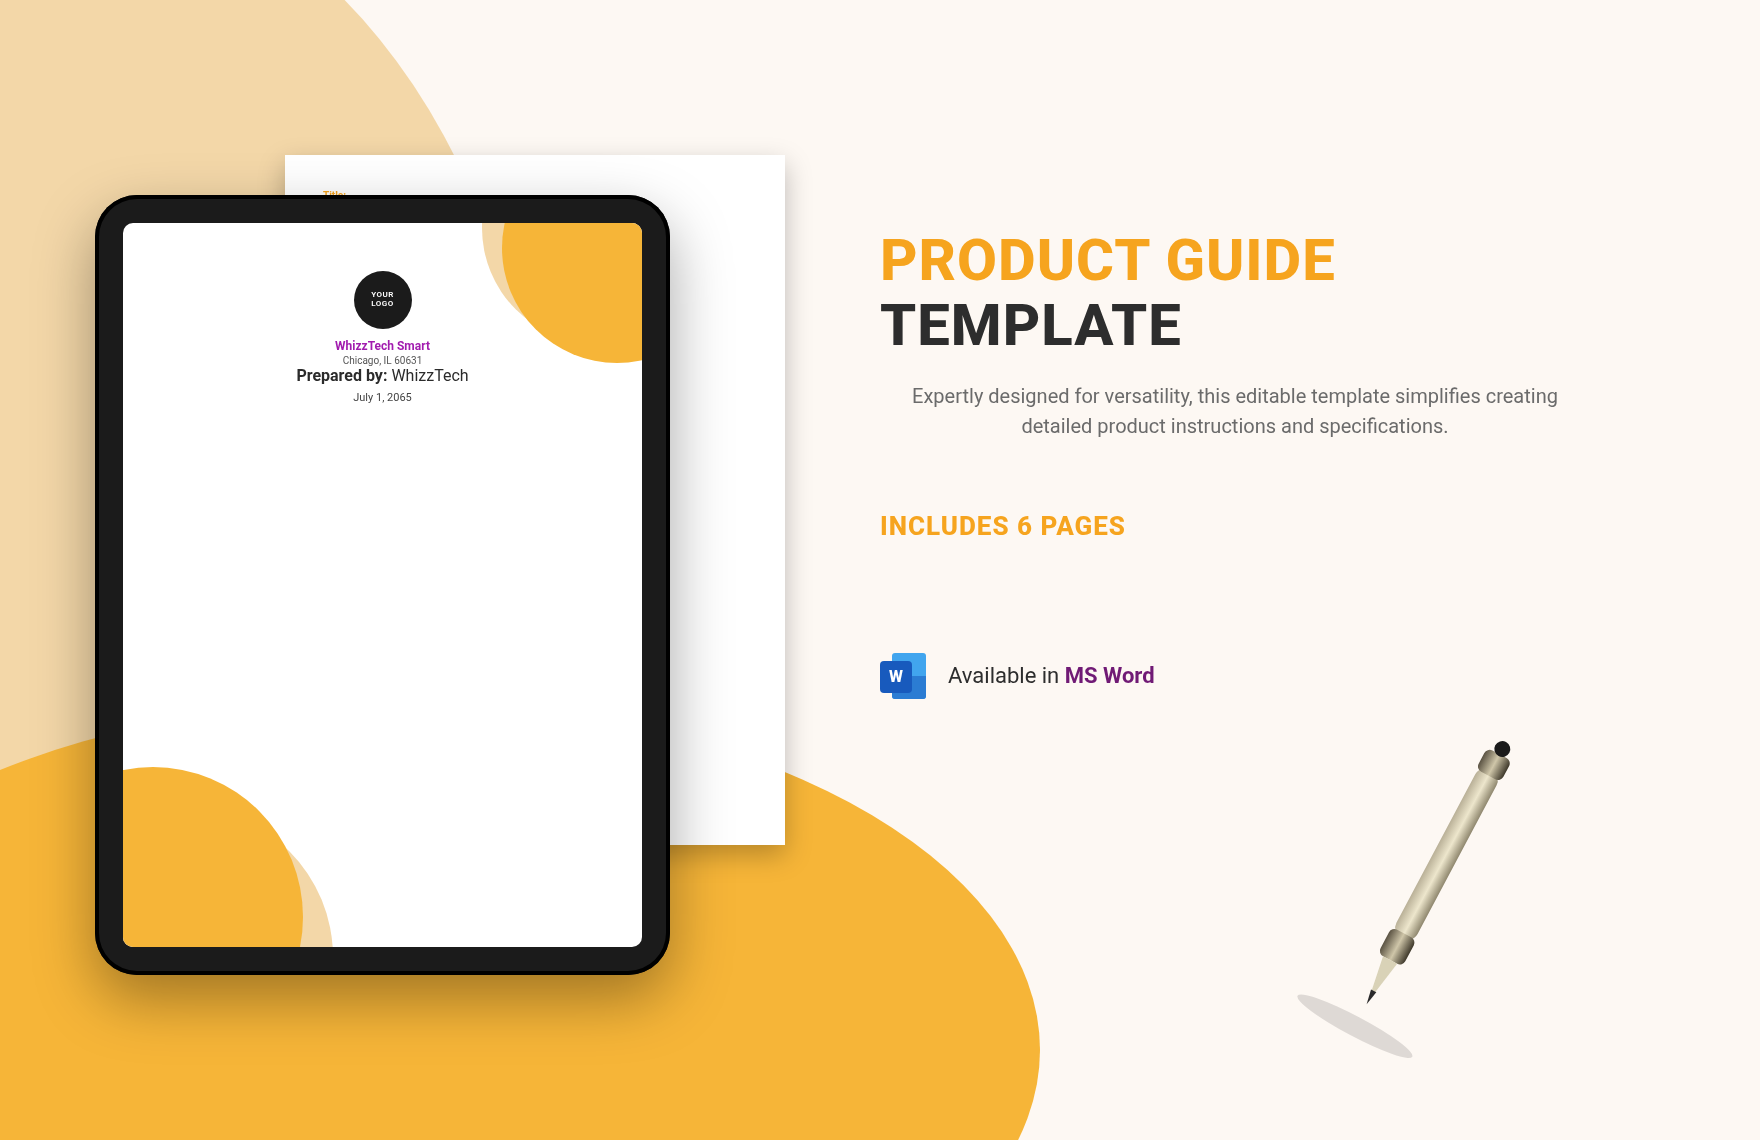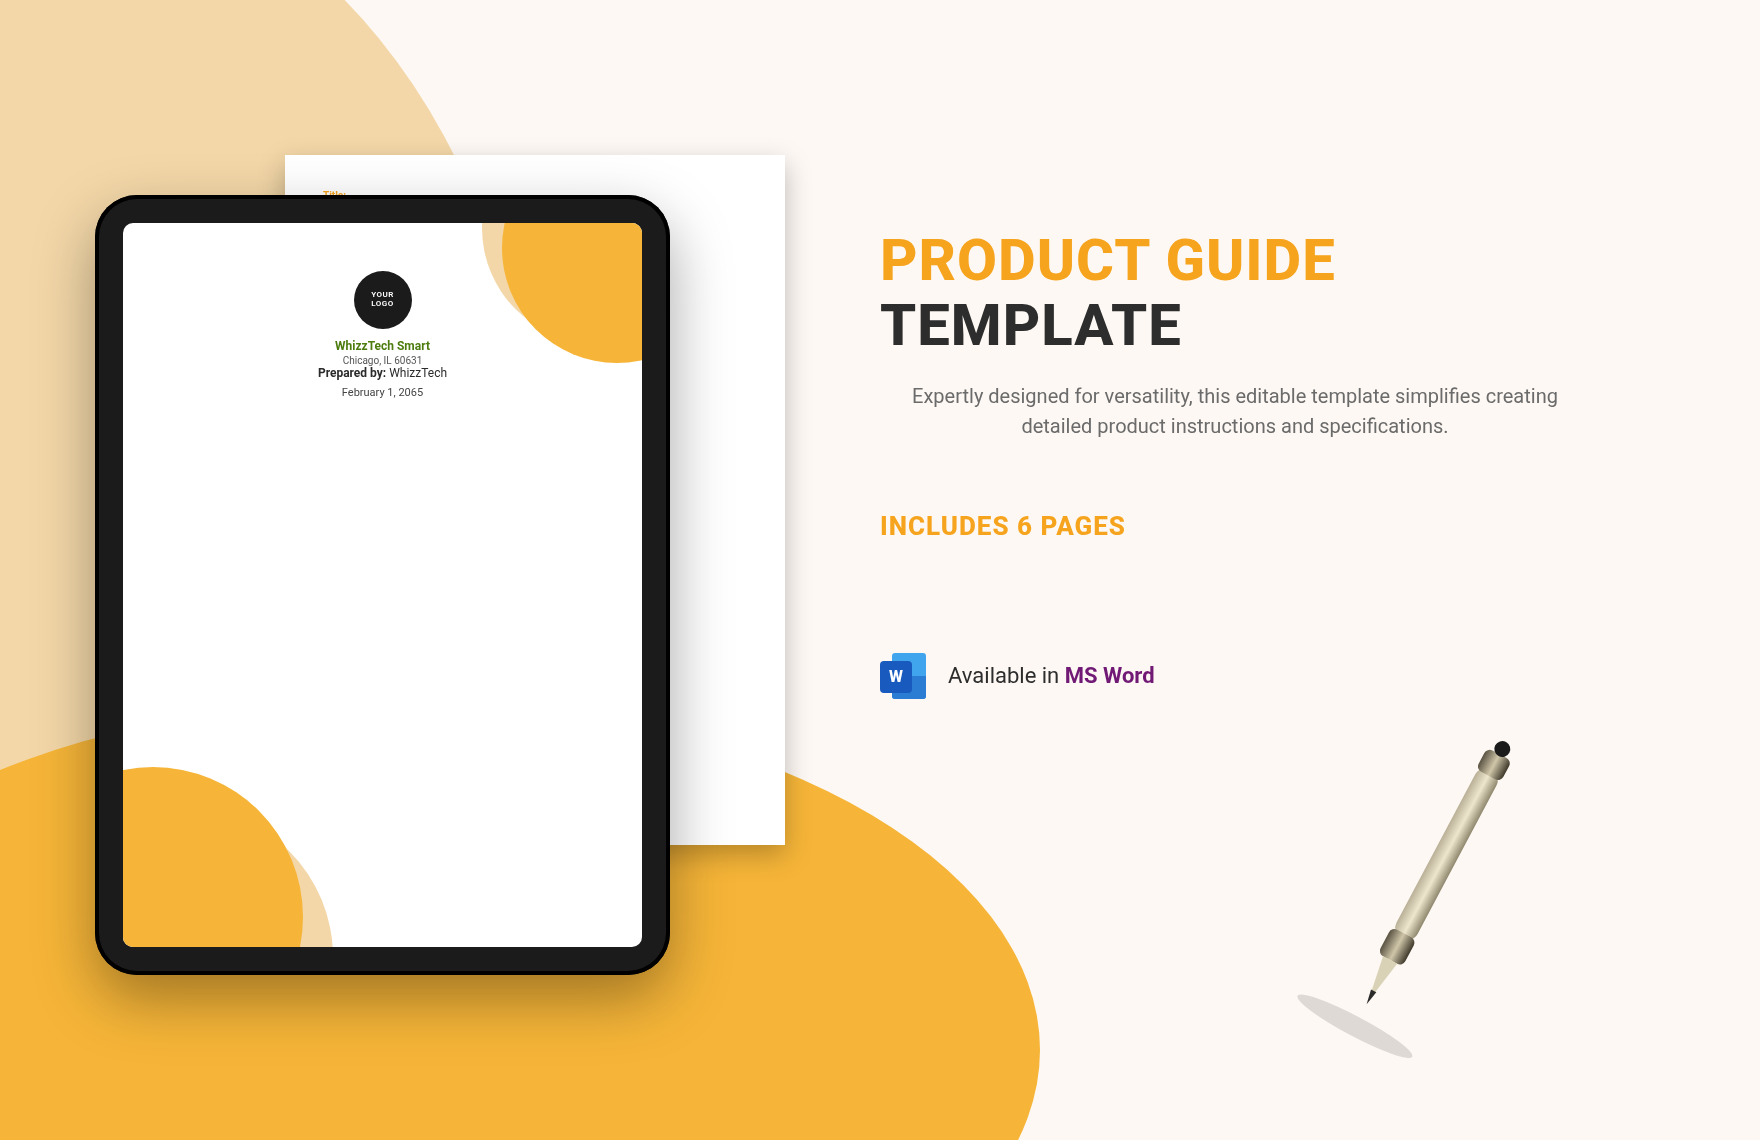--- a/index.html
+++ b/index.html
@@ -78,28 +78,28 @@
     padding: 48px 42px 30px;
     text-align: center;
   }
   .logo-badge {
     width: 58px; height: 58px; border-radius: 50%;
     background: #1b1b1b; color: #fff;
     font-size: 8px; font-weight: 600; letter-spacing: .5px;
     display: flex; flex-direction: column; align-items: center; justify-content: center;
     line-height: 1.1; margin-bottom: 10px;
   }
-  .company-name { font-size: 12px; font-weight: 700; color: #4d7c0f; }
+  .company-name { font-size: 12px; font-weight: 700; color: #a21caf; }
   .company-addr { font-size: 10px; color: #555; margin-top: 2px; }
 
   .cover-mid { flex: 1; display: flex; flex-direction: column; justify-content: center; }
   .cover-kicker { color: #f6a41e; font-weight: 800; font-size: 23px; letter-spacing: 1px; margin-bottom: 8px; }
   .cover-title  { color: #2a2a2a; font-weight: 800; font-size: 29px; line-height: 1.35; max-width: 380px; margin: 0 auto; }
 
-  .cover-foot { font-size: 12px; color: #2b2b2b; margin-bottom: 6px; }
+  .cover-foot { font-size: 16px; color: #2b2b2b; margin-bottom: 6px; }
   .cover-foot strong { font-weight: 700; }
   .cover-date { font-size: 11px; color: #444; }
 
   
   .right-panel {
     position: absolute;
     left: 880px; top: 230px;
     width: 740px;
     z-index: 5;
   }
@@ -154,21 +154,21 @@
       </div>
       <div class="company-name">WhizzTech Smart</div>
       <div class="company-addr">Chicago, IL 60631</div>
 
 
       <div>
         <div class="cover-foot">
           <strong>Prepared by:</strong>
           <span>WhizzTech</span>
         </div>
-        <div class="cover-date">February 1, 2065</div>
+        <div class="cover-date">July 1, 2065</div>
       </div>
     </div>
   </div>
 </div>
 
 <div class="right-panel">
   <div class="headline-main">PRODUCT GUIDE</div>
   <div class="headline-sub">TEMPLATE</div>
   <div class="desc">Expertly designed for versatility, this editable template simplifies creating detailed product instructions and specifications.</div>
   <div class="includes">INCLUDES 6 PAGES</div>

